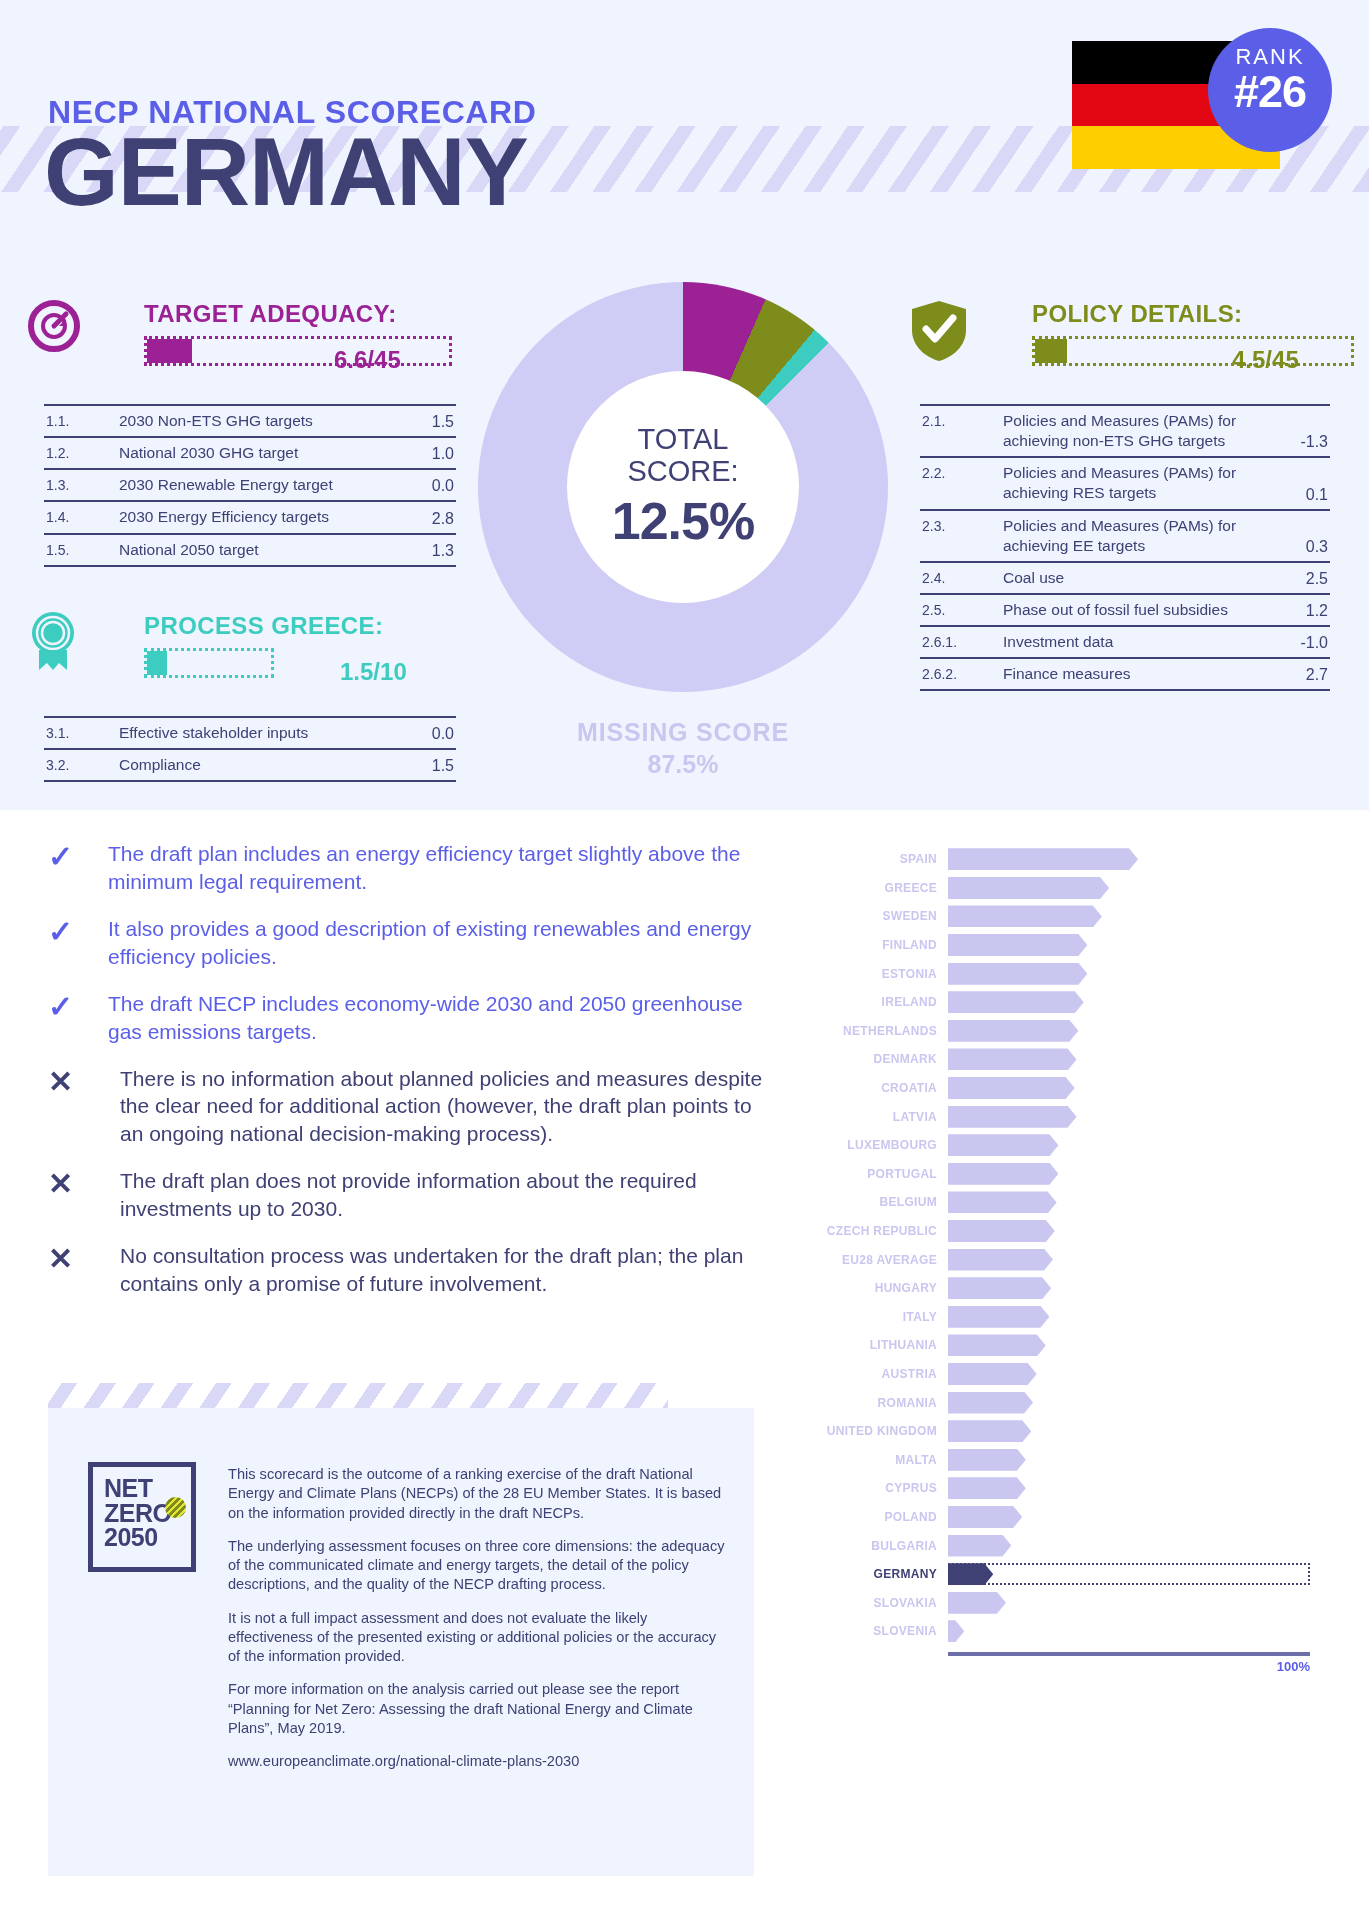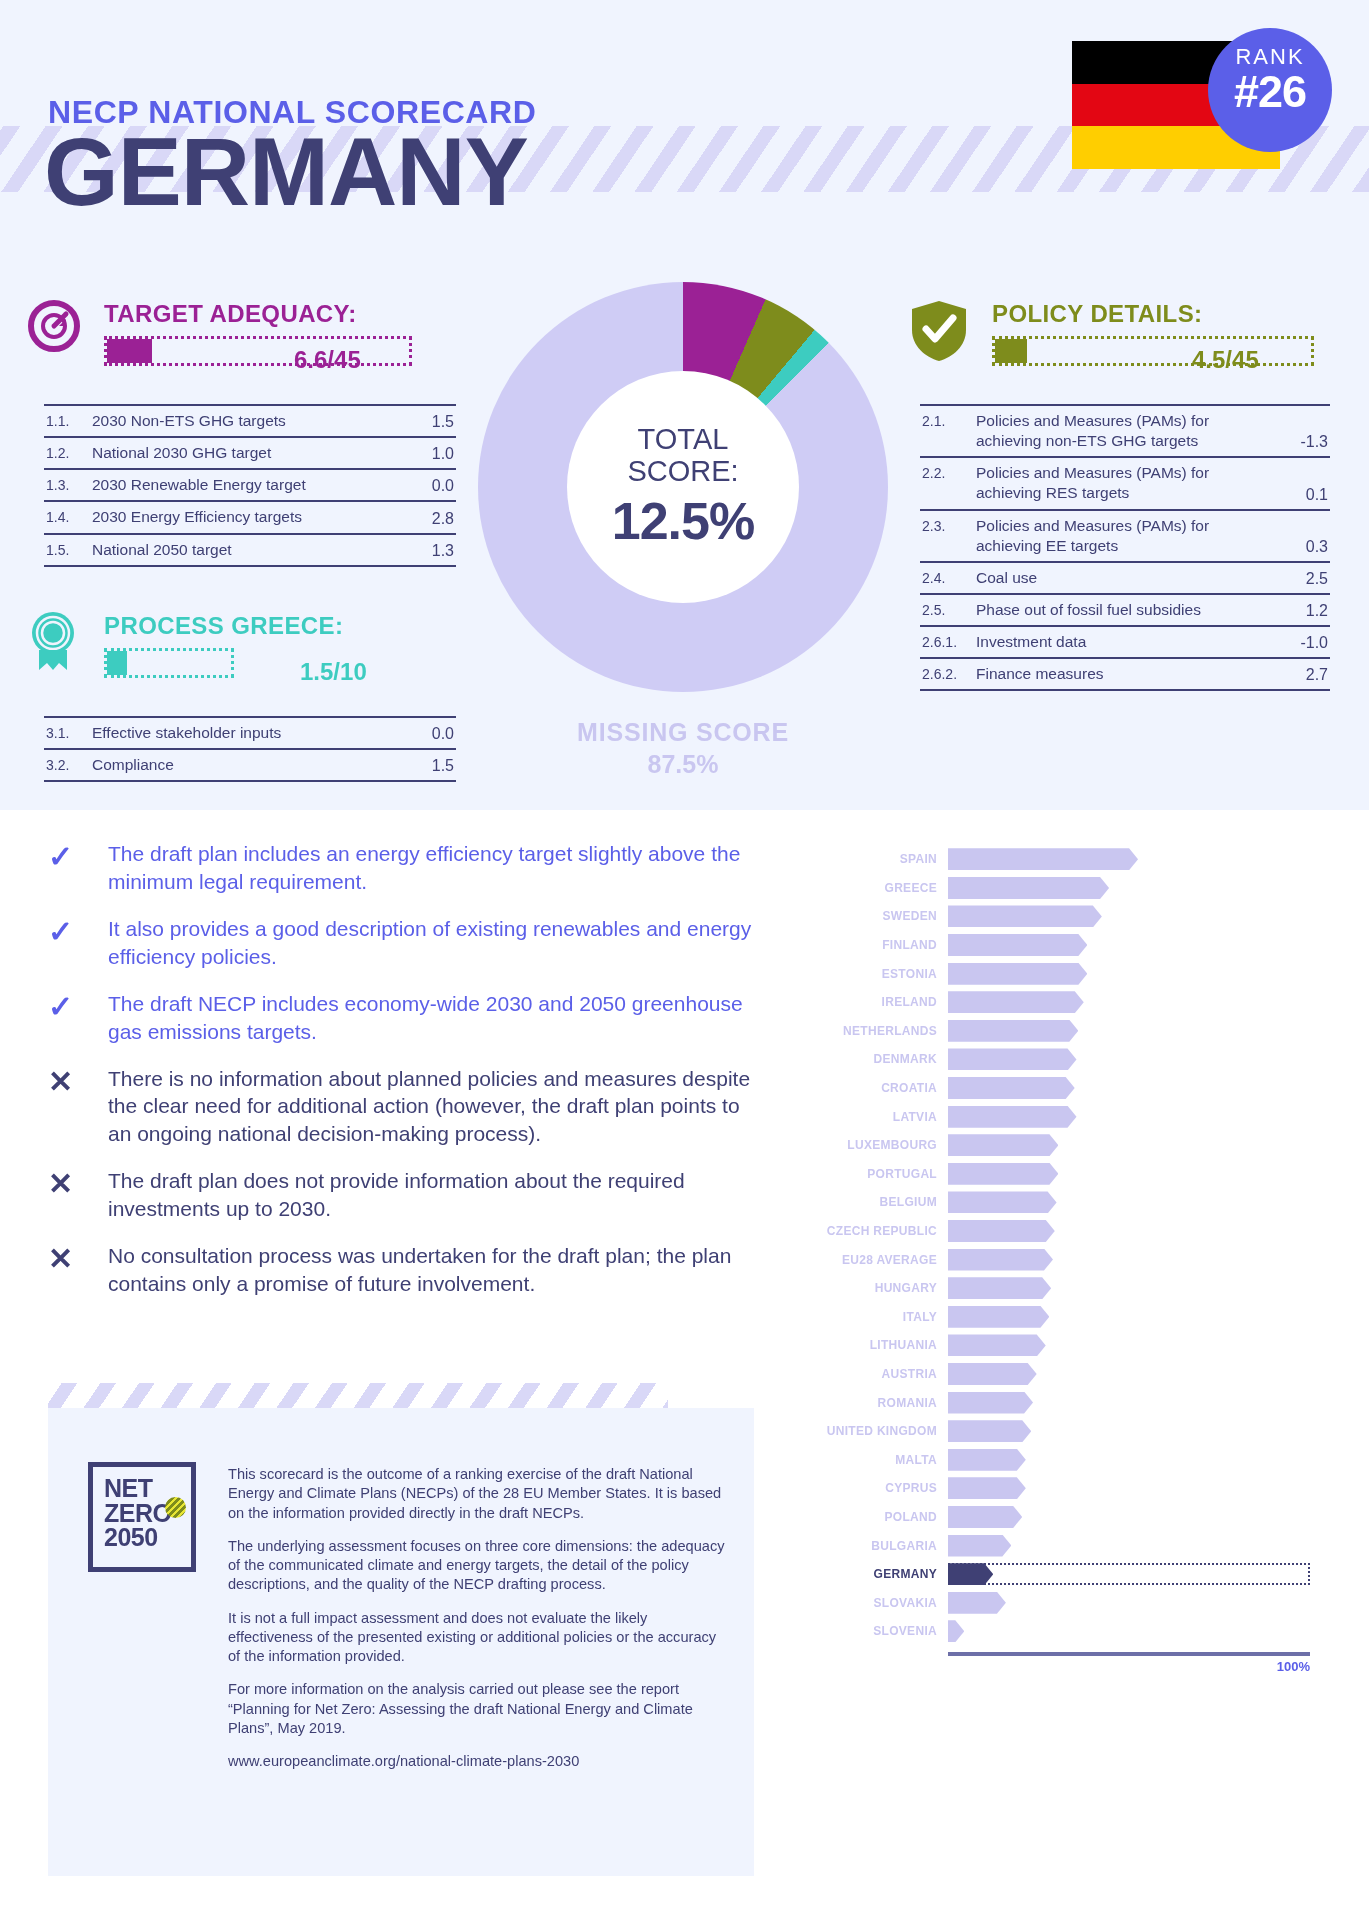--- a/index.html
+++ b/index.html
@@ -73,21 +73,21 @@
     background: #5b5fe8;
     color: #ffffff;
     text-align: center;
     z-index: 6;
     padding-top: 18px;
   }
   .rank-label { font-size: 22px; letter-spacing: 2px; line-height: 1; }
   .rank-num { font-size: 45px; font-weight: bold; line-height: 1.05; letter-spacing: -1px; }
 
   
-  .sec-head { position: absolute; }
+  .sec-head { position: absolute; margin-left: 40px; }
   .sec-title {
     font-size: 24px;
     font-weight: bold;
     letter-spacing: 0.4px;
   }
   .sec-meter-row {
     display: flex;
     align-items: center;
     margin-top: 8px;
     height: 30px;
@@ -122,21 +122,21 @@
   }
   .rowtable .row:last-child { border-bottom: 2px solid #3f4074; }
   .rowtable .rid {
     width: 46px;
     flex: 0 0 46px;
     font-size: 14px;
     text-align: left;
     padding-top: 2px;
   }
   .rowtable .rid.wide { width: 54px; flex: 0 0 54px; }
-  .rowtable .rlabel { flex: 1 1 auto; font-size: 15.5px; line-height: 1.3; }
+  .rowtable .rlabel { flex: 1 1 auto; font-size: 15.5px; line-height: 1.3; margin-left: 27px; }
   .rowtable .rval {
     flex: 0 0 52px;
     text-align: right;
     font-size: 16px;
     align-self: flex-end;
   }
 
   
   .donut-wrap { position: absolute; left: 478px; top: 282px; width: 410px; height: 410px; }
   .donut { width: 410px; height: 410px; border-radius: 50%; }
@@ -171,21 +171,21 @@
     flex: 0 0 60px;
     font-size: 30px;
     font-weight: bold;
     line-height: 1;
     padding-top: 2px;
   }
   .bullet.ok .mark { color: #5b5fe8; }
   .bullet.no .mark { color: #3f4074; }
   .bullet .txt { font-size: 21px; line-height: 1.33; flex: 1 1 auto; }
   .bullet.ok .txt { color: #5b5fe8; }
-  .bullet.no .txt { color: #3f4074; }
+  .bullet.no .txt { color: #3f4074; margin-left: 12px; }
 
   
   .rankchart { position: absolute; left: 790px; top: 845px; width: 520px; }
   .rc-row { display: flex; align-items: center; height: 28.6px; }
   .rc-name {
     flex: 0 0 158px;
     text-align: right;
     padding-right: 11px;
     font-size: 12px;
     font-weight: bold;

